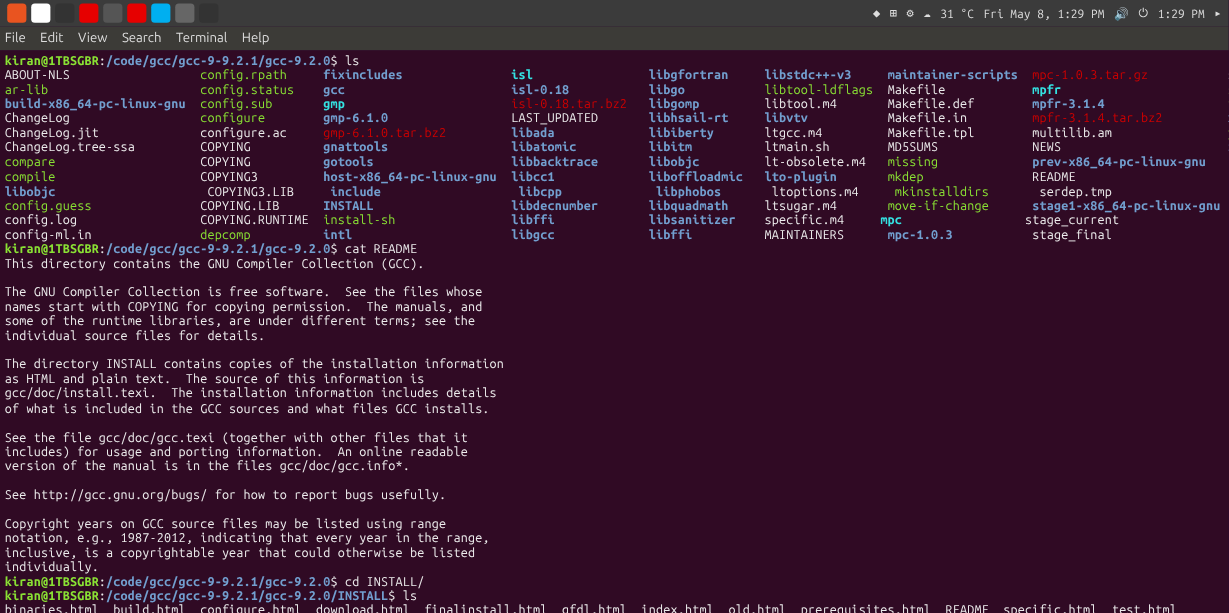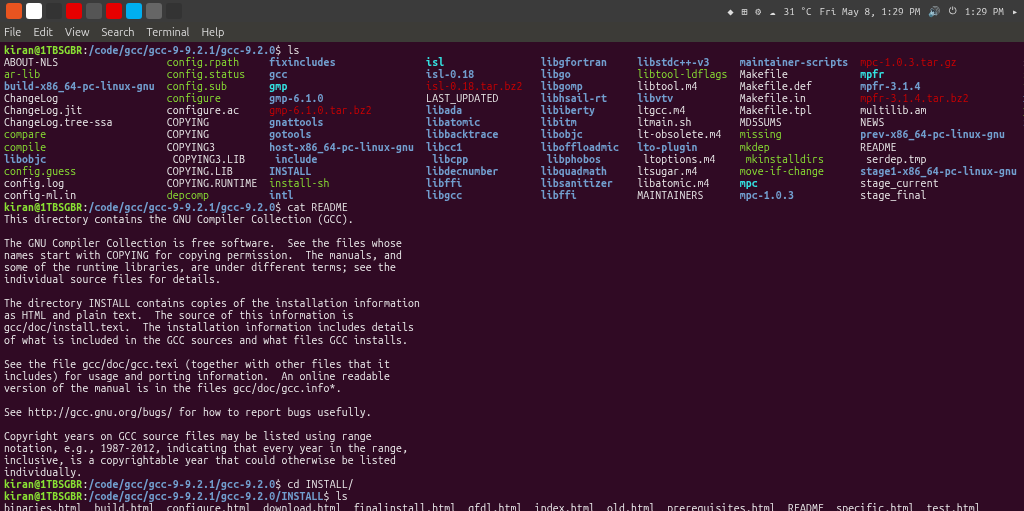--- a/index.html
+++ b/index.html
@@ -102,21 +102,21 @@
 <span class="c-plain">ABOUT-NLS                  </span><span class="c-exe">config.rpath     </span><span class="c-dir">fixincludes               </span><span class="c-link">isl                </span><span class="c-dir">libgfortran     </span><span class="c-dir">libstdc++-v3     </span><span class="c-dir">maintainer-scripts  </span><span class="c-arc">mpc-1.0.3.tar.gz           </span><span class="c-plain">stage_last              </span>
 <span class="c-exe">ar-lib                     </span><span class="c-exe">config.status    </span><span class="c-dir">gcc                       </span><span class="c-dir">isl-0.18           </span><span class="c-dir">libgo           </span><span class="c-exe">libtool-ldflags  </span><span class="c-plain">Makefile            </span><span class="c-link">mpfr                       </span><span class="c-exe">symlink-tree            </span>
 <span class="c-dir">build-x86_64-pc-linux-gnu  </span><span class="c-exe">config.sub       </span><span class="c-link">gmp                       </span><span class="c-arc">isl-0.18.tar.bz2   </span><span class="c-dir">libgomp         </span><span class="c-plain">libtool.m4       </span><span class="c-plain">Makefile.def        </span><span class="c-dir">mpfr-3.1.4                 </span><span class="c-exe">test-driver             </span>
 <span class="c-plain">ChangeLog                  </span><span class="c-exe">configure        </span><span class="c-dir">gmp-6.1.0                 </span><span class="c-plain">LAST_UPDATED       </span><span class="c-dir">libhsail-rt     </span><span class="c-dir">libvtv           </span><span class="c-plain">Makefile.in         </span><span class="c-arc">mpfr-3.1.4.tar.bz2         </span><span class="c-dir">x86_64-pc-linux-gnu     </span>
 <span class="c-plain">ChangeLog.jit              </span><span class="c-plain">configure.ac     </span><span class="c-arc">gmp-6.1.0.tar.bz2         </span><span class="c-dir">libada             </span><span class="c-dir">libiberty       </span><span class="c-plain">ltgcc.m4         </span><span class="c-plain">Makefile.tpl        </span><span class="c-plain">multilib.am                </span><span class="c-exe">ylwrap                  </span>
 <span class="c-plain">ChangeLog.tree-ssa         </span><span class="c-plain">COPYING          </span><span class="c-dir">gnattools                 </span><span class="c-dir">libatomic          </span><span class="c-dir">libitm          </span><span class="c-plain">ltmain.sh        </span><span class="c-plain">MD5SUMS             </span><span class="c-plain">NEWS                       </span><span class="c-dir">zlib                    </span>
 <span class="c-exe">compare                    </span><span class="c-plain">COPYING          </span><span class="c-dir">gotools                   </span><span class="c-dir">libbacktrace       </span><span class="c-dir">libobjc         </span><span class="c-plain">lt-obsolete.m4   </span><span class="c-exe">missing             </span><span class="c-dir">prev-x86_64-pc-linux-gnu   </span>
 <span class="c-exe">compile                    </span><span class="c-plain">COPYING3         </span><span class="c-dir">host-x86_64-pc-linux-gnu  </span><span class="c-dir">libcc1             </span><span class="c-dir">liboffloadmic   </span><span class="c-dir">lto-plugin       </span><span class="c-exe">mkdep               </span><span class="c-plain">README                     </span>
 <span class="c-dir">libobjc                     </span><span class="c-plain">COPYING3.LIB     </span><span class="c-dir">include                   </span><span class="c-dir">libcpp             </span><span class="c-dir">libphobos       </span><span class="c-plain">ltoptions.m4     </span><span class="c-exe">mkinstalldirs       </span><span class="c-plain">serdep.tmp                 </span>
 <span class="c-exe">config.guess               </span><span class="c-plain">COPYING.LIB      </span><span class="c-dir">INSTALL                   </span><span class="c-dir">libdecnumber       </span><span class="c-dir">libquadmath     </span><span class="c-plain">ltsugar.m4       </span><span class="c-exe">move-if-change      </span><span class="c-dir">stage1-x86_64-pc-linux-gnu </span>
-<span class="c-plain">config.log                 </span><span class="c-plain">COPYING.RUNTIME  </span><span class="c-exe">install-sh                </span><span class="c-dir">libffi             </span><span class="c-dir">libsanitizer    </span><span class="c-plain">libatomic.m4     </span><span class="c-link">mpc                 </span><span class="c-plain">stage_current              </span>
+<span class="c-plain">config.log                 </span><span class="c-plain">COPYING.RUNTIME  </span><span class="c-exe">install-sh                </span><span class="c-dir">libffi             </span><span class="c-dir">libsanitizer    </span><span class="c-plain">specific.m4     </span><span class="c-link">mpc                 </span><span class="c-plain">stage_current              </span>
 <span class="c-plain">config-ml.in               </span><span class="c-exe">depcomp          </span><span class="c-dir">intl                      </span><span class="c-dir">libgcc             </span><span class="c-dir">libffi          </span><span class="c-plain">MAINTAINERS      </span><span class="c-dir">mpc-1.0.3           </span><span class="c-plain">stage_final                </span>
 <span class="prompt-user">kiran@1TBSGBR</span><span class="prompt-dollar">:</span><span class="prompt-path">/code/gcc/gcc-9-9.2.1/gcc-9.2.0</span><span class="prompt-dollar">$ </span><span class="cmd">cat README</span>
 This directory contains the GNU Compiler Collection (GCC).
 
 The GNU Compiler Collection is free software.  See the files whose
 names start with COPYING for copying permission.  The manuals, and
 some of the runtime libraries, are under different terms; see the
 individual source files for details.
 
 The directory INSTALL contains copies of the installation information

